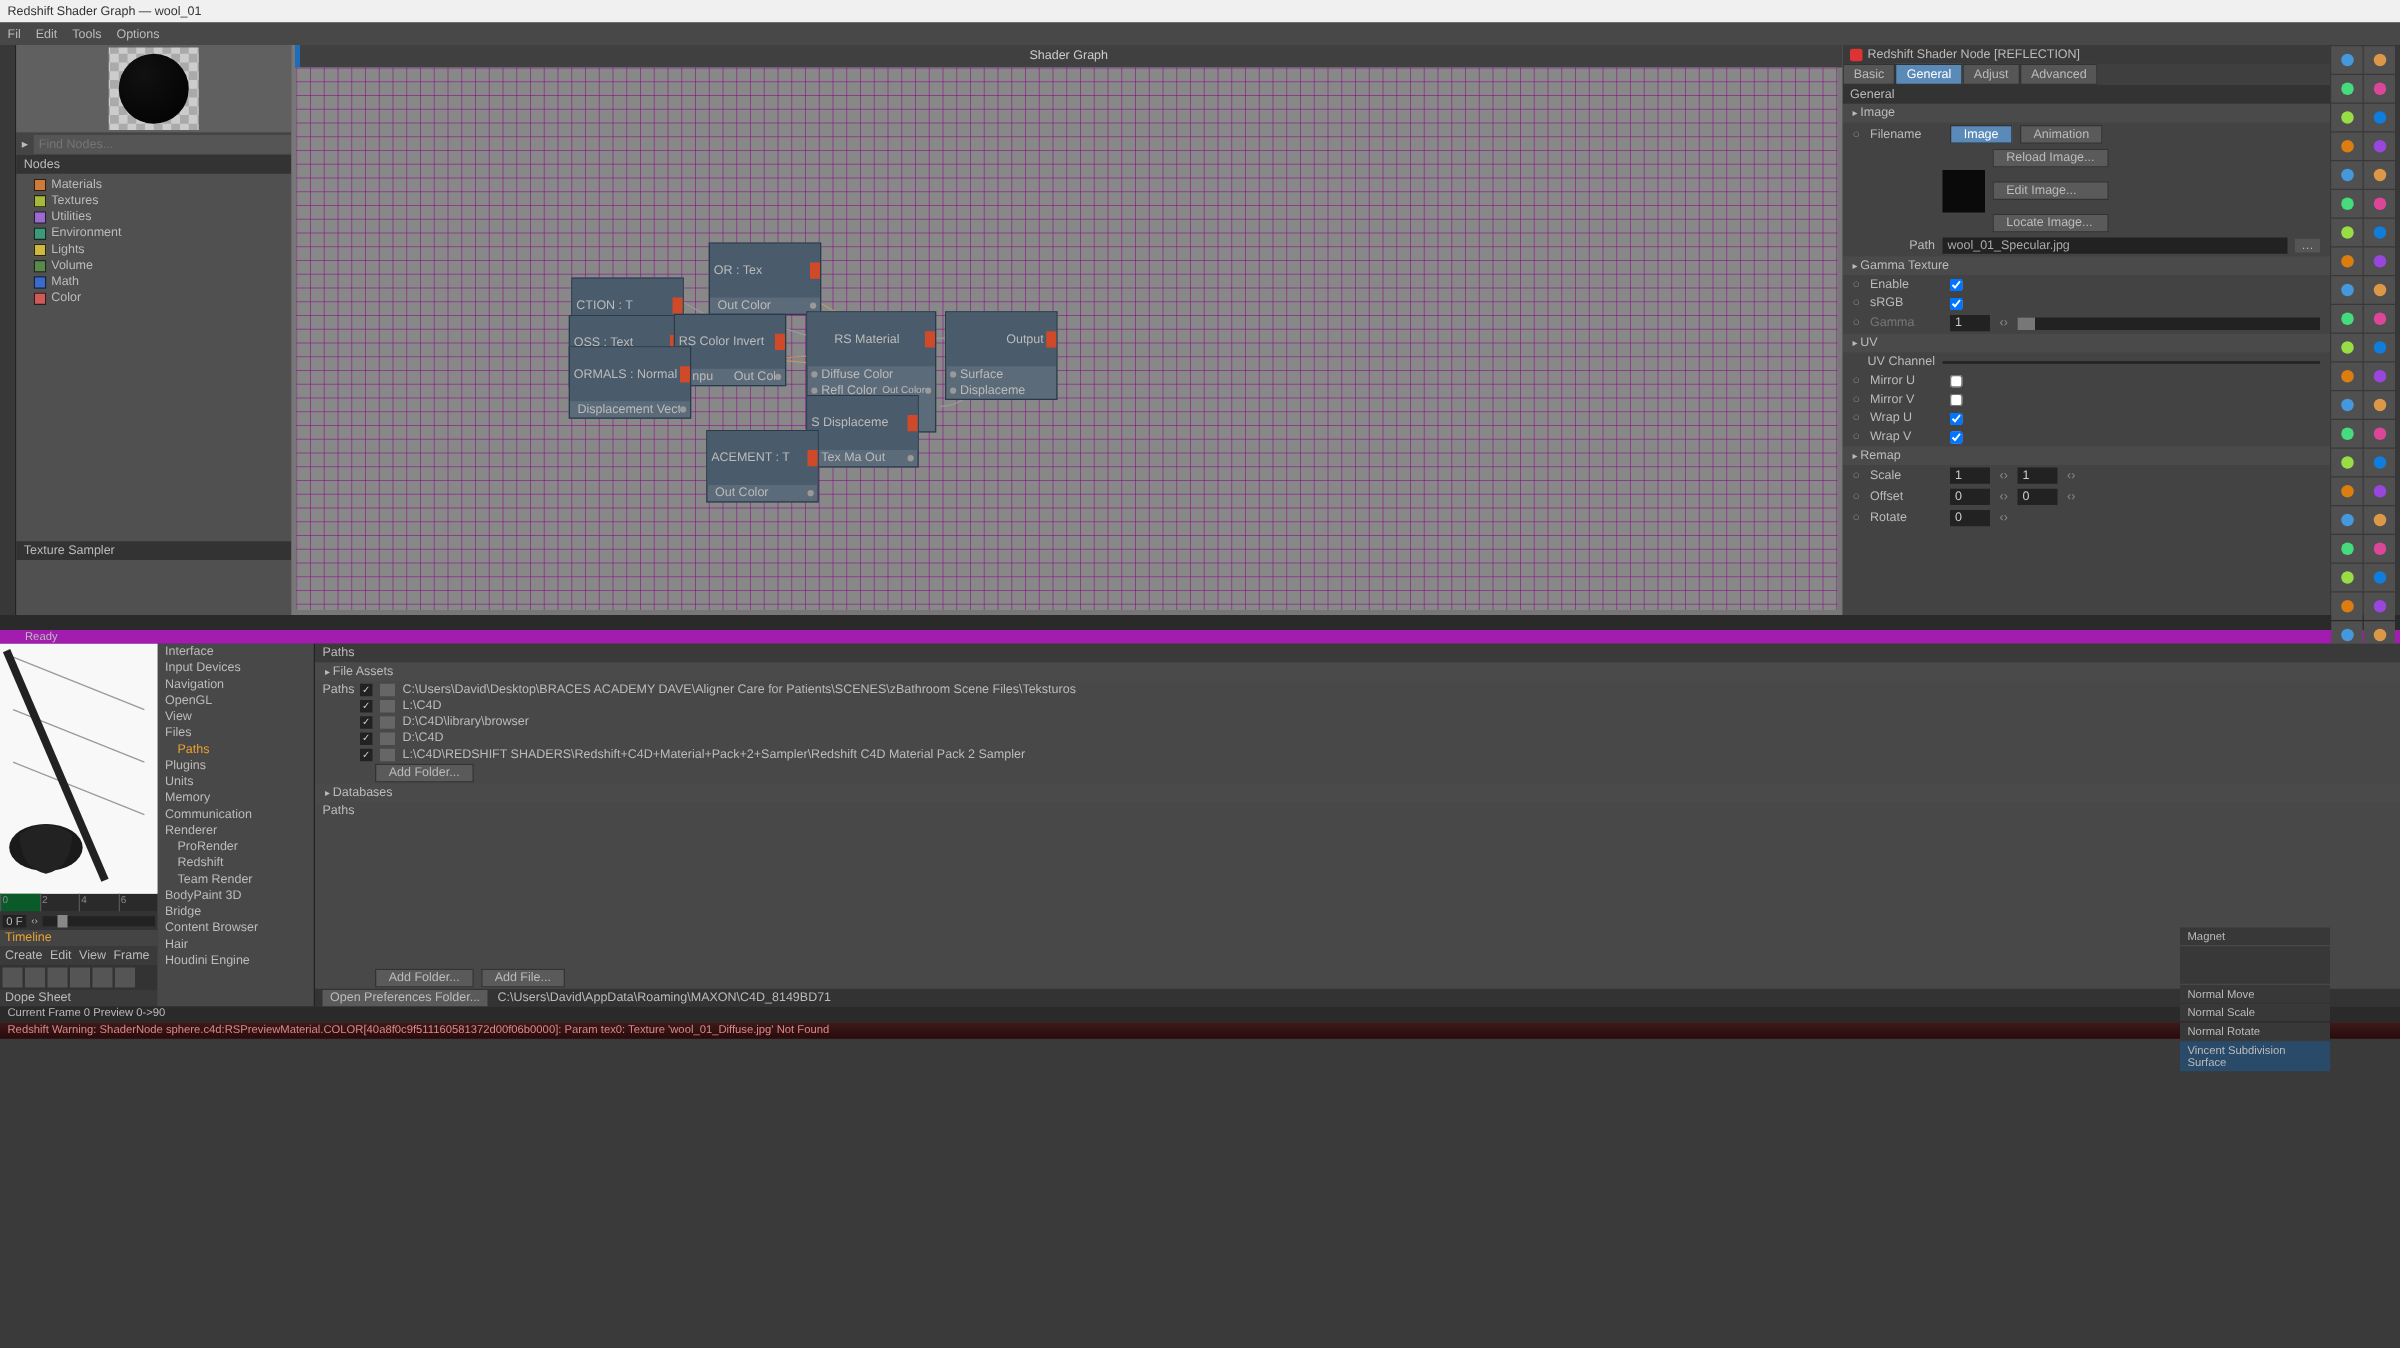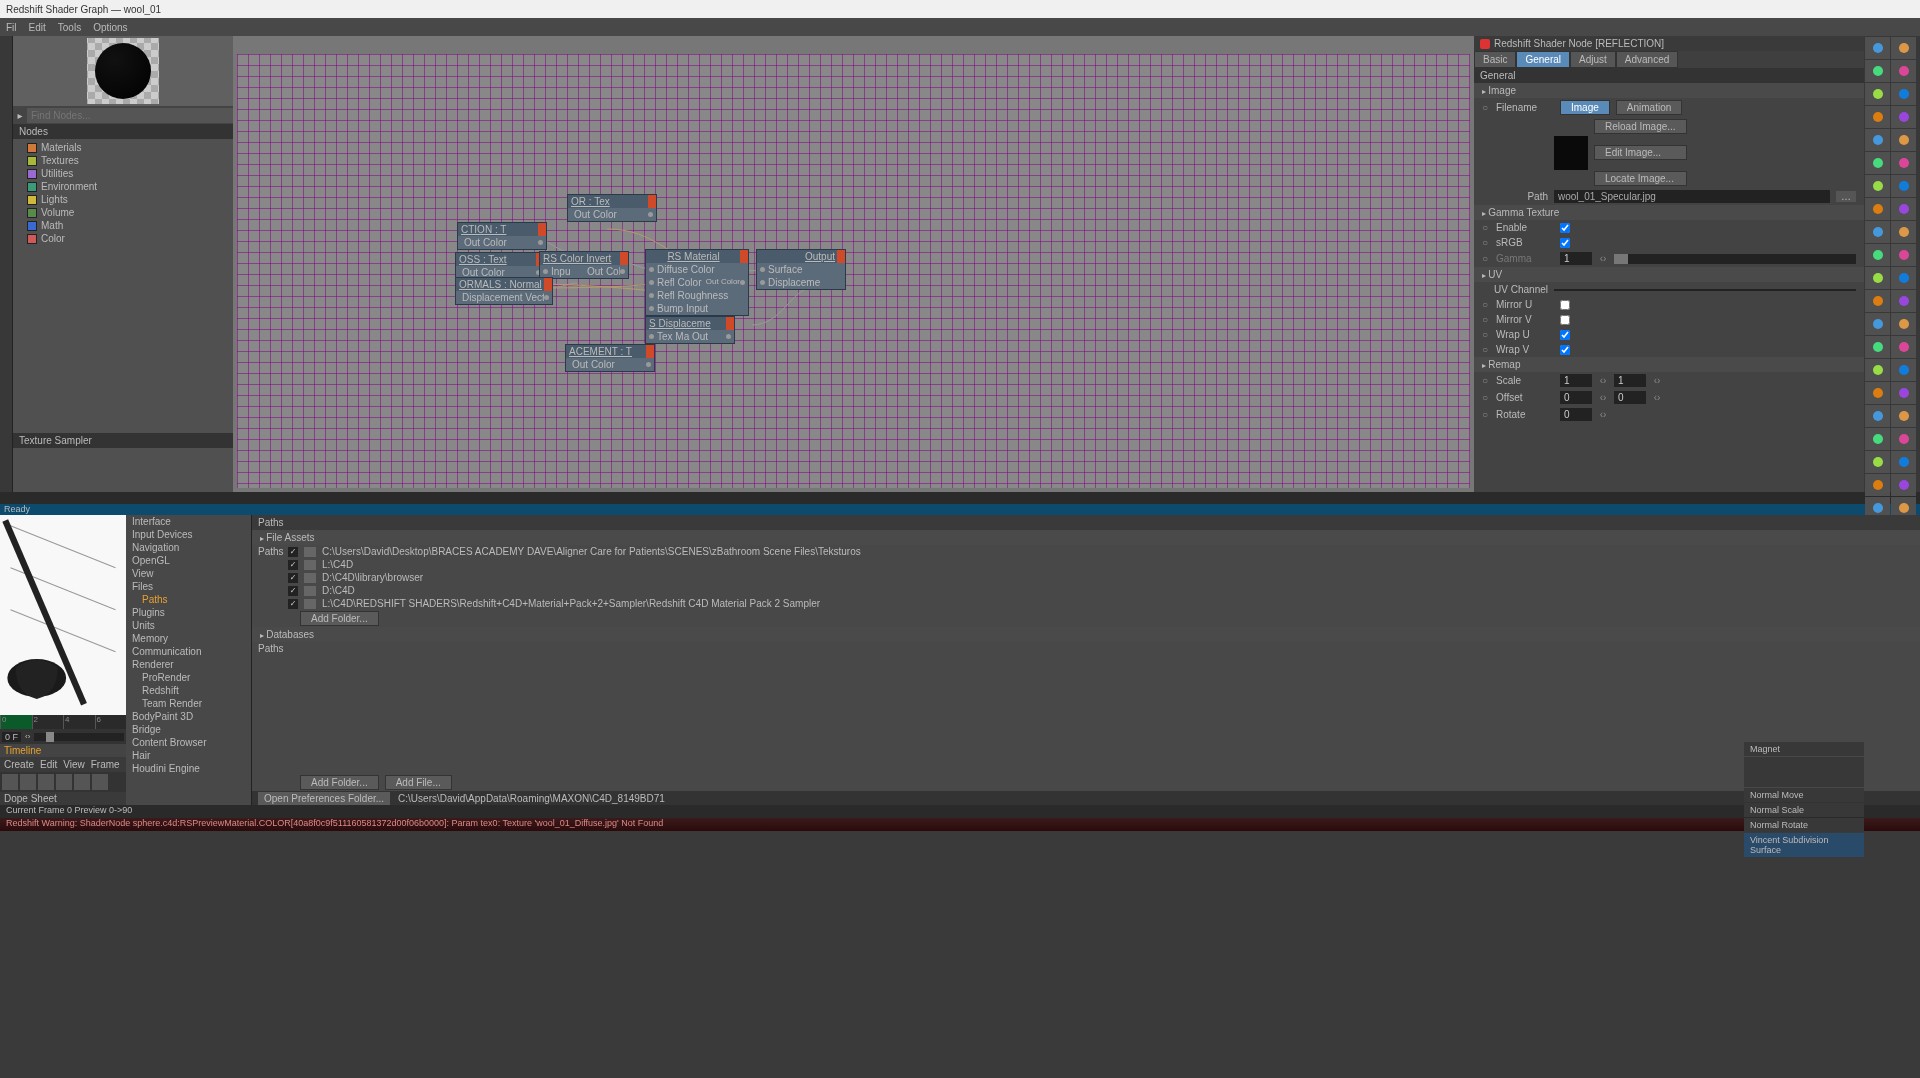--- a/index.html
+++ b/index.html
@@ -18,21 +18,21 @@
 .findrow input { flex:1; background:#555; border:none; color:#999; padding:2px 4px; font-size:10px; outline:none; }
 .catshdr { background:#333; padding:2px 6px; }
 .cats { padding:2px 14px; }
 .catrow { display:flex; align-items:center; gap:4px; padding:1px 0; cursor:pointer; }
 .sw { width:10px; height:10px; display:inline-block; border:1px solid #222; }
 .graph-area { flex:1; position:relative; background:#777; }
 .graph-title { position:absolute; top:0; left:3px; right:0; height:18px; background:#404040; color:#ccc; text-align:center; line-height:18px; }
 .graph-title .blu { position:absolute;left:0;top:0;width:4px;height:18px;background:#1a6fba; }
 .grid { position:absolute; top:18px; left:4px; right:4px; bottom:4px; background:#888; background-image:linear-gradient(#8088 1px,transparent 1px),linear-gradient(90deg,#8088 1px,transparent 1px); background-size:11px 11px; }
 .node { position:absolute; min-width:90px; background:#5b6b7a; border:1px solid #2a3a48; font-size:9px; }
-.node .nt { background:#4a5b6b; padding:1px 3px; display:flex;text-decoration:underline; }
+.node .nt { background:#4a5b6b; padding:16px 3px; display:flex; }
 .node .nt .tlab { flex:1; white-space:nowrap; overflow:hidden; }
 .node .nt .tred { width:8px; background:#d04a2a; margin:-1px -3px -1px 2px; }
 .node .row { padding:1px 3px; display:flex; color:#bbb; }
 .node .row .p { width:5px;height:5px;border-radius:50%;background:#999;margin-top:3px; }
 .node .row .plab { flex:1; padding:0 3px; white-space:nowrap; overflow:hidden; }
 svg.wires { position:absolute; top:0; left:0; width:100%; height:100%; pointer-events:none; }
 .props { width:390px; background:#434343; display:flex; flex-direction:column; overflow:hidden; }
 .props-hdr { background:#3a3a3a; padding:2px 6px; display:flex; align-items:center; gap:4px; }
 .props-hdr .ico { width:10px;height:10px;background:#d33;border-radius:2px;display:inline-block; }
 .props-tabs { display:flex; gap:0; background:#3f3f3f; }
@@ -46,21 +46,21 @@
 .grow .lbl { width:58px; }
 .grow .num { background:#222; color:#ccc; padding:1px 4px; min-width:32px; display:inline-block; }
 .grow .spacer { width:10px; text-align:center; color:#888; }
 .btn { background:#5a5a5a; border:1px solid #333; padding:1px 10px; cursor:pointer; display:inline-block; }
 .btn.act { background:#5a8ab8; color:#fff; }
 .slider { flex:1; height:10px; background:#222; position:relative; }
 .righttool { width:56px; background:#383838; display:flex; flex-wrap:wrap; gap:1px; padding:1px; align-content:flex-start; }
 .rticon { width:25px; height:22px; background:#505050; display:flex; align-items:center; justify-content:center; }
 .rticon svg { width:16px;height:16px; }
 .status-ts { height:12px; background:#2a2a2a; padding:0 6px; font-size:9px; }
-.status-rdy { height:11px; background:#0c4a6e; padding:0 4px; font-size:9px; }
+.status-rdy { height:11px; background:#a21caf; padding:0 20px; font-size:9px; }
 .lower { display:flex; height:290px; }
 .vp-col { width:126px; display:flex; flex-direction:column; }
 .vp { flex:1; background:#fff; position:relative; overflow:hidden; }
 .tl-row { background:#2a2a2a; height:14px; display:flex; }
 .tl-row .tick { flex:1; border-left:1px solid #555; font-size:8px; padding-left:1px; color:#888; position:relative;}
 .tl-row .tick.on { background:#0a5a2a; }
 .tlctl { background:#333; height:15px; display:flex; align-items:center; gap:4px; padding:0 2px; }
 .tlctl .num { background:#222; padding:0 3px; font-size:9px; }
 .tlctl .sl { flex:1; height:8px; background:#222; position:relative; }
 .tlctl .sl .knob{position:absolute;left:12px;top:-1px;width:8px;height:10px;background:#888;}
@@ -151,20 +151,23 @@
           <span class="sw" style="background:#d05a5a"></span>
           <span>Color</span>
         </div>
       </div>
     <div style="flex:1"></div>
     <div class="catshdr">Texture Sampler</div>
     <div style="height:44px"></div>
   </div>
 
   <div class="graph-area">
+    <div class="graph-title">
+      <span class="blu"></span><span>Shader Graph</span>
+    </div>
     <div class="grid" id="grid">
       <svg class="wires">
         <path d="M370 175 C420 175 430 207 470 207" stroke="#b89a6a" fill="none" stroke-width="1"></path>
         <path d="M290 180 C320 180 300 210 330 210" stroke="#999" fill="none" stroke-width="1"></path>
         <path d="M370 207 C400 207 400 215 415 215" stroke="#999" fill="none" stroke-width="1"></path>
         <path d="M393 291 C430 291 440 277 470 277" stroke="#999" fill="none" stroke-width="1"></path>
         <path d="M300 234 C330 234 330 229 340 229" stroke="#999" fill="none" stroke-width="1"></path>
         <path d="M515 271 C545 271 555 234 575 234" stroke="#999" fill="none" stroke-width="1"></path>
         <path d="M480 217 C560 217 560 213 575 213" stroke="#999" fill="none" stroke-width="1"></path>
         <path d="M296 230 C350 230 420 237 415 237" stroke="#b89a6a" fill="none" stroke-width="1"></path>

